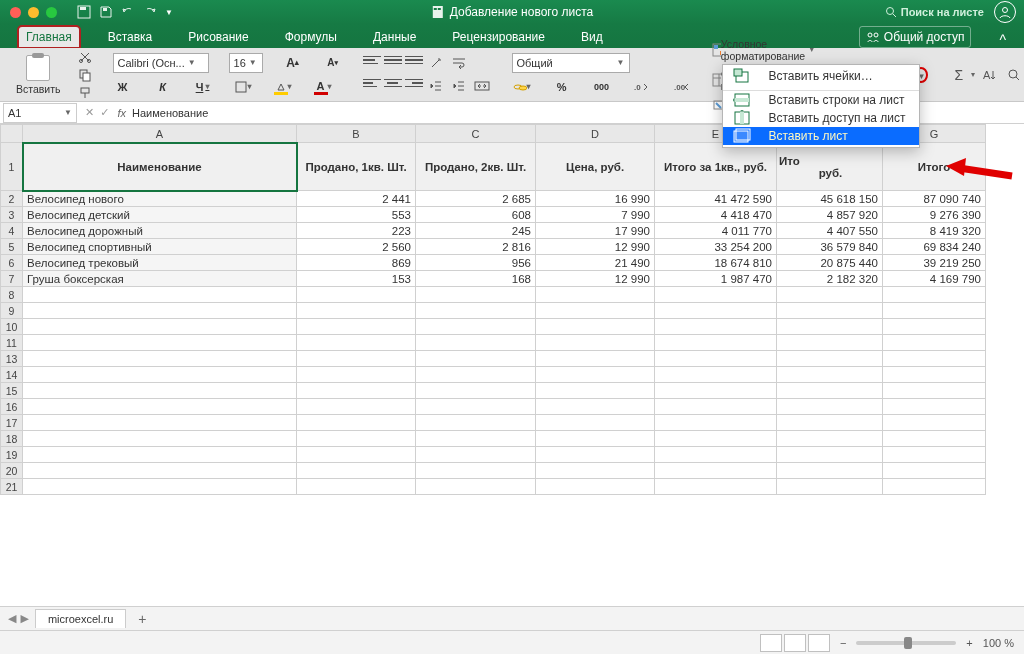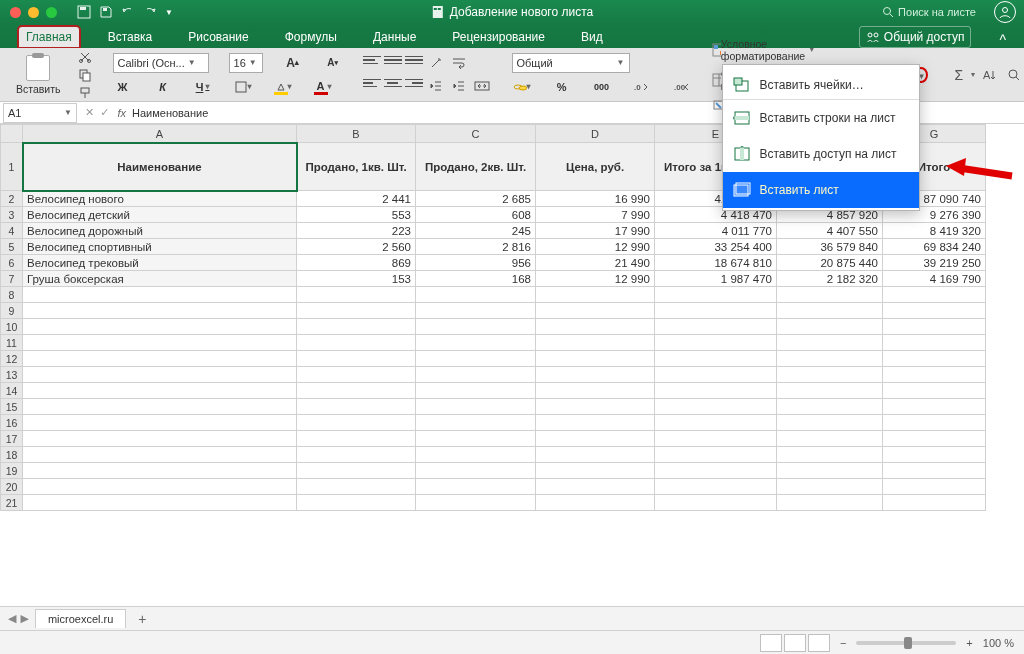--- a/index.html
+++ b/index.html
@@ -5,21 +5,21 @@
 * { margin: 0; padding: 0; box-sizing: border-box; font-family: -apple-system, "Helvetica Neue", Arial, sans-serif; }
 body { width: 1024px; height: 654px; background: #fff; font-size: 12px; color: #333; overflow: hidden; position: relative; }
 
 .titlebar { height: 24px; background: linear-gradient(#1a8a4f,#167a44); display: flex; align-items: center; color: #fff; font-size: 12px; position: relative; }
 .window-buttons { display: flex; gap: 7px; padding: 0 10px; }
 .wbtn { width: 11px; height: 11px; border-radius: 50%; }
 .wbtn.red { background:#ff5f57; } .wbtn.yel { background:#febc2e; } .wbtn.grn { background:#28c840; }
 .qat { display:flex; gap:8px; margin-left:10px; align-items:center; }
 .qat-icon { width:14px; height:14px; opacity:.9; }
 .doc-title { position:absolute; left:50%; transform:translateX(-50%); font-size:12px; display:flex; align-items:center; gap:5px; }
-.search-box { margin-left:auto; margin-right:18px; display:flex; align-items:center; gap:4px; color:#d0f0dc; font-size:11px; }
+.search-box { margin-left:auto; margin-right:10px; display:flex; align-items:center; gap:4px; color:#d0f0dc; font-size:11px;font-weight:bold; }
 .user-icon { width:22px; height:22px; border:1px solid #fff; border-radius:50%; margin-right:8px; display:flex; align-items:center; justify-content:center; }
 
 .tabs-row { height: 24px; background: linear-gradient(#167a44,#157540); display:flex; align-items:flex-end; padding:0 18px; gap:20px; position:relative; }
 .tab { color:#fff; font-size:12px; padding:4px 8px; cursor:pointer; }
 .tab.active { background:#e8e8e8; color:#157540; border-radius:4px 4px 0 0; font-weight:500; outline:2px solid #b02020; outline-offset:-1px; }
 .share-btn { margin-left:auto; color:#fff; font-size:12px; display:flex; align-items:center; gap:4px; padding:3px 6px; border:1px solid rgba(255,255,255,.4); border-radius:3px; }
 
 .ribbon { height: 54px; background: #e5e5e5; border-bottom:1px solid #c8c8c8; display:flex; align-items:center; padding:4px 10px; gap:10px; font-size:11px; position:relative; }
 .rgroup { display:flex; flex-direction:column; gap:4px; }
 .rrow { display:flex; align-items:center; gap:20px; }
@@ -35,21 +35,21 @@
 .color-bar { border-bottom:3px solid; width:16px; height:16px; display:flex; align-items:flex-end; justify-content:center; font-weight:bold; font-size:11px; }
 .align-grid { display:flex; flex-direction:column; gap:3px; }
 .align-row { display:flex; gap:3px; }
 .al { width:18px; height:14px; display:flex; flex-direction:column; gap:2px; justify-content:center; }
 .al span { height:1.5px; background:#555; }
 .cond-item { display:flex; align-items:center; font-size:10.5px; color:#333; padding:1px 0; }
 .cond-icon { width:14px; height:14px; }
 .red-circle { border:2px solid #d00; border-radius:50%; padding:0 1px; }
 
 .insert-menu { position:absolute; top:0; right:14px; width:198px; background:#fff; border:1px solid #b5b5b5; box-shadow:0 4px 14px rgba(0,0,0,.25); z-index:100; padding:2px 0; }
-.menu-item { display:flex; align-items:center; gap:8px; padding:10px 10px; font-size:12px; color:#333; }
+.menu-item { display:flex; align-items:center; gap:17px; padding:1px 10px; font-size:12px; color:#333; }
 .menu-item:first-child { border-bottom:1px solid #ddd; padding-bottom:6px; }
 .menu-item.hl { background:#0a6cff; color:#fef9c3; }
 .menu-icon { width:18px; height:16px; flex-shrink:0; }
 .menu-header-item { display:flex; align-items:center; gap:6px; padding:3px 6px; font-size:11px; color:#157540; }
 .arrow-red { position:absolute; top:156px; right:10px; z-index:101; }
 
 .formula-row { height:22px; background:#fff; border-bottom:1px solid #d0d0d0; display:flex; align-items:center; font-size:11px; }
 .namebox { width:74px; height:20px; border:1px solid #ccc; padding:0 4px; display:flex; align-items:center; margin-left:3px; }
 .fx-ctrls { display:flex; gap:6px; padding:0 8px; color:#999; align-items:center; }
 .fx-label { font-style:italic; color:#666; margin-right:6px; }
@@ -483,21 +483,21 @@
   <td class="data-num" data-name="cell-e4">4 011 770</td>
   <td class="data-num" data-name="cell-f4">4 407 550</td>
   <td class="data-num" data-name="cell-g4">8 419 320</td>
         </tr>
         <tr class="data-row">
           <td class="rowhdr" data-name="row-header-5">5</td>
   <td class="data-name" data-name="cell-a5">Велосипед спортивный</td>
   <td class="data-num" data-name="cell-b5">2 560</td>
   <td class="data-num" data-name="cell-c5">2 816</td>
   <td class="data-num" data-name="cell-d5">12 990</td>
-  <td class="data-num" data-name="cell-e5">33 254 400</td>
+  <td class="data-num" data-name="cell-e5">33 254 200</td>
   <td class="data-num" data-name="cell-f5">36 579 840</td>
   <td class="data-num" data-name="cell-g5">69 834 240</td>
         </tr>
         <tr class="data-row">
           <td class="rowhdr" data-name="row-header-6">6</td>
   <td class="data-name" data-name="cell-a6">Велосипед трековый</td>
   <td class="data-num" data-name="cell-b6">869</td>
   <td class="data-num" data-name="cell-c6">956</td>
   <td class="data-num" data-name="cell-d6">21 490</td>
   <td class="data-num" data-name="cell-e6">18 674 810</td>
@@ -550,30 +550,20 @@
           <td class="rowhdr" data-name="row-header-11">11</td>
           <td></td>
           <td></td>
           <td></td>
           <td></td>
           <td></td>
           <td></td>
           <td></td>
         </tr>
         <tr class="empty-row">
-          <td class="rowhdr" data-name="row-header-12">12</td>
-          <td></td>
-          <td></td>
-          <td></td>
-          <td></td>
-          <td></td>
-          <td></td>
-          <td></td>
-        </tr>
-        <tr class="empty-row">
           <td class="rowhdr" data-name="row-header-13">13</td>
           <td></td>
           <td></td>
           <td></td>
           <td></td>
           <td></td>
           <td></td>
           <td></td>
         </tr>
         <tr class="empty-row">

